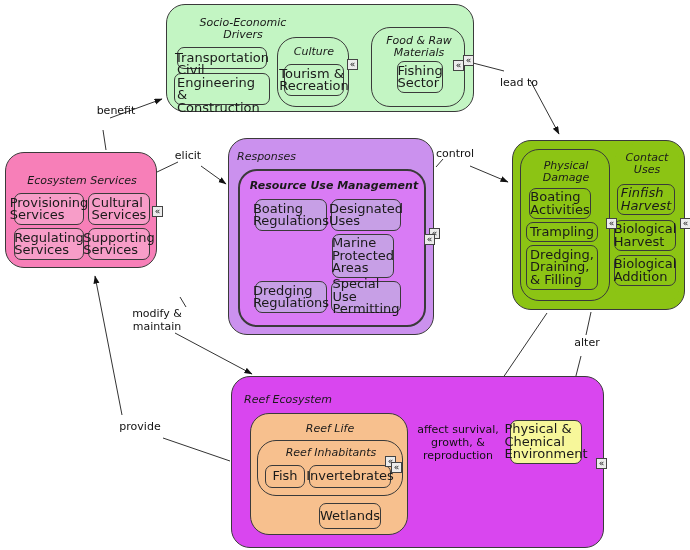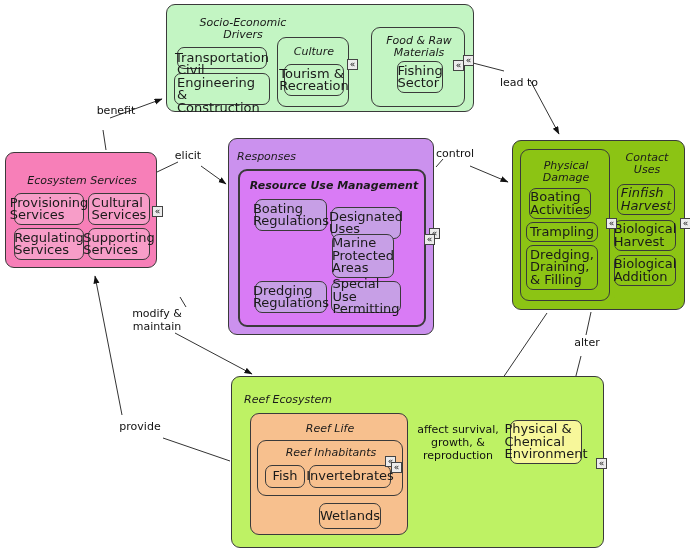--- a/index.html
+++ b/index.html
@@ -21,21 +21,21 @@
     left: 0; top: 0;
     width: 690px;
     height: 550px;
   }
 
   
   .group {
     position: absolute;
     box-sizing: border-box;
     border: 1.3px solid #3a3a3a;
-    border-radius: 9px;
+    border-radius: 19px;
   }
   .group > .gtitle {
     position: absolute;
     font-style: italic;
     font-size: 11px;
     line-height: 12px;
     white-space: pre-line;
     text-align: center;
     color: #1a1a1a;
   }
@@ -61,21 +61,21 @@
   .c-green-outer  { background: #c3f5c3; }
   .c-green-inner  { background: #c3f5c3; }
 
   .c-purple-outer { background: #cb91ee; }
   .c-purple-mid   { background: #d97bf5; border-width: 2px; }
   .c-purple-inner { background: #c79fe6; }
 
   .c-olive-outer  { background: #8cc414; }
   .c-olive-inner  { background: #8cc414; }
 
-  .c-orange-outer { background: #bef264; }
+  .c-orange-outer { background: #d946ef; }
   .c-orange-inner { background: #f7c08e; }
 
   .c-yellow       { background: #f7f79a; }
 
   .bold-title {
     font-style: italic;
     font-weight: bold;
     font-size: 11.5px;
   }
   .italic-node { font-style: italic; }
@@ -191,21 +191,21 @@
   <div class="anchor" style="left:453px; top:60px;">«</div>
   <div class="anchor" style="left:463px; top:55px;">«</div>
 
   <div class="group c-purple-outer" style="left:228px; top:138px; width:206px; height:197px;">
     <div class="gtitle" style="left:8px; top:12px; width:90px; text-align:left;">Responses</div>
 
     <div class="group c-purple-mid" style="left:9px; top:30px; width:188px; height:158px;">
       <div class="gtitle bold-title" style="left:0; top:9px; width:188px;">Resource Use Management</div>
       <div class="node c-purple-inner" style="left:15px; top:28px; width:72px; height:32px;">Boating
 Regulations</div>
-      <div class="node c-purple-inner" style="left:91px; top:28px; width:70px; height:32px;margin-top:8px;">Designated
+      <div class="node c-purple-inner" style="left:91px; top:28px; width:70px; height:32px;">Designated
 Uses</div>
       <div class="node c-purple-inner" style="left:92px; top:63px; width:62px; height:44px;">Marine
 Protected
 Areas</div>
       <div class="node c-purple-inner" style="left:15px; top:110px; width:72px; height:32px;">Dredging
 Regulations</div>
       <div class="node c-purple-inner" style="left:91px; top:110px; width:70px; height:32px;">Special Use
 Permitting</div>
     </div>
   </div>

